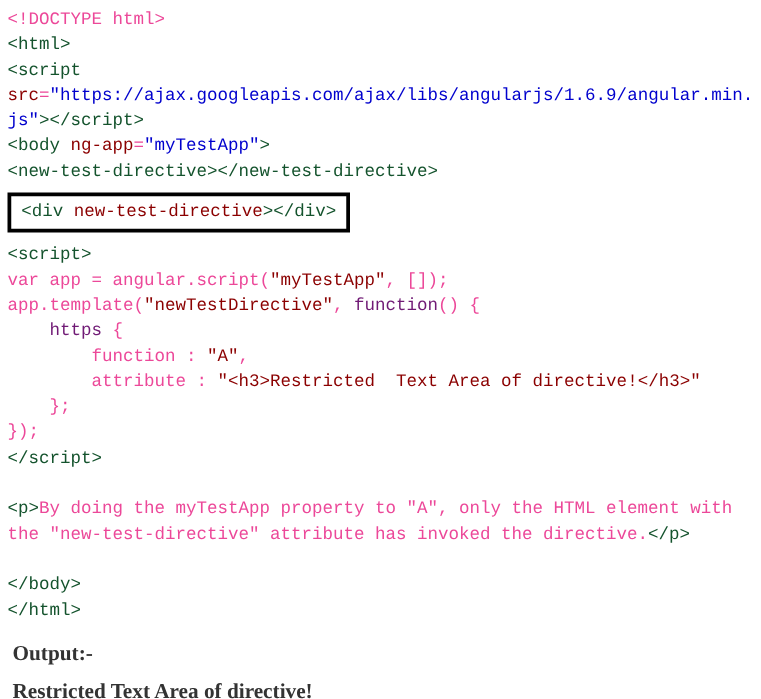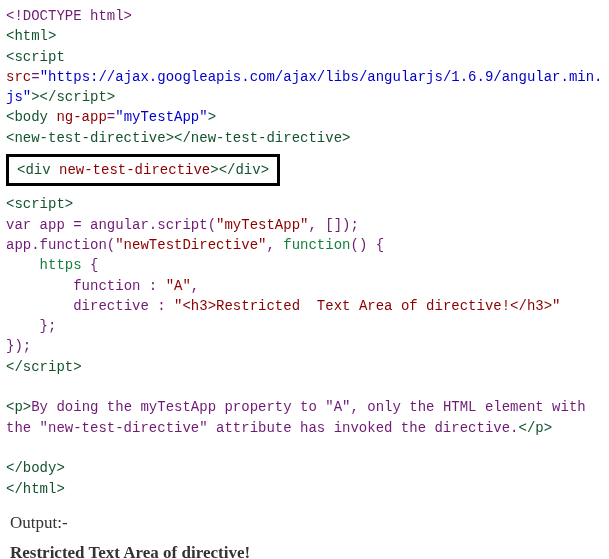--- a/index.html
+++ b/index.html
@@ -17,31 +17,31 @@
     margin: 0;
     font-family: "Courier New", monospace;
     font-size: 14px;
     white-space: pre-wrap;
     word-wrap: break-word;
   }
   .tag { color: #14532d; }
   .attrn { color: #8b0000; }
   .attrv { color: #0000cd; }
   .str { color: #8b0000; }
-  .kw { color: #15803d; }
-  .txt { color: #701a75; }
+  .kw { color: #701a75; }
+  .txt { color: #ec4899; }
   .boxed {
     display: inline-block;
     border: 3px solid #000;
     padding: 3px 8px;
     margin: 6px 0 8px 0;
   }
   .output-label {
     font-family: "Times New Roman", serif;
-    font-weight: normal;
+    font-weight: bold;
     font-size: 17px;
     margin: 12px 0 6px 4px;
   }
   .output-h3 {
     font-family: "Times New Roman", serif;
     font-weight: bold;
     font-size: 17px;
     margin: 6px 0 10px 4px;
   }
 </style>
@@ -56,24 +56,24 @@
 <span class="tag">&lt;script</span><span class="attrn"> src</span><span class="txt">=</span><span class="attrv">"https://ajax.googleapis.com/ajax/libs/angularjs/1.6.9/angular.min.js"</span><span class="tag">&gt;&lt;/script&gt;</span>
 <span class="tag">&lt;body</span><span class="attrn"> ng-app</span><span class="txt">=</span><span class="attrv">"myTestApp"</span><span class="tag">&gt;</span>
 <span class="tag">&lt;new-test-directive&gt;</span><span class="tag">&lt;/new-test-directive&gt;</span></pre>
 
 <div class="boxed">
 <pre><span class="tag">&lt;div</span><span class="attrn"> new-test-directive</span><span class="tag">&gt;</span><span class="tag">&lt;/div&gt;</span></pre>
 </div>
 
 <pre><span class="tag">&lt;script&gt;</span>
 <span class="txt">var app = angular.script(</span><span class="str">"myTestApp"</span><span class="txt">, []);</span>
-<span class="txt">app.function(</span><span class="str">"newTestDirective"</span><span class="txt">, </span><span class="kw">function</span><span class="txt">() {</span>
+<span class="txt">app.template(</span><span class="str">"newTestDirective"</span><span class="txt">, </span><span class="kw">function</span><span class="txt">() {</span>
 <span class="txt">    </span><span class="kw">https</span><span class="txt"> {</span>
 <span class="txt">        function : </span><span class="str">"A"</span><span class="txt">,</span>
-<span class="txt">        directive : </span><span class="str">"&lt;h3&gt;Restricted  Text Area of directive!&lt;/h3&gt;"</span>
+<span class="txt">        attribute : </span><span class="str">"&lt;h3&gt;Restricted  Text Area of directive!&lt;/h3&gt;"</span>
 <span class="txt">    };</span>
 <span class="txt">});</span>
 <span class="tag">&lt;/script&gt;</span>
 
 <span class="tag">&lt;p&gt;</span><span class="txt">By doing the myTestApp property to "A", only the HTML element with the "new-test-directive" attribute has invoked the directive.</span><span class="tag">&lt;/p&gt;</span>
 
 <span class="tag">&lt;/body&gt;</span>
 <span class="tag">&lt;/html&gt;</span></pre>
 
 <div class="output-label">Output:-</div>

